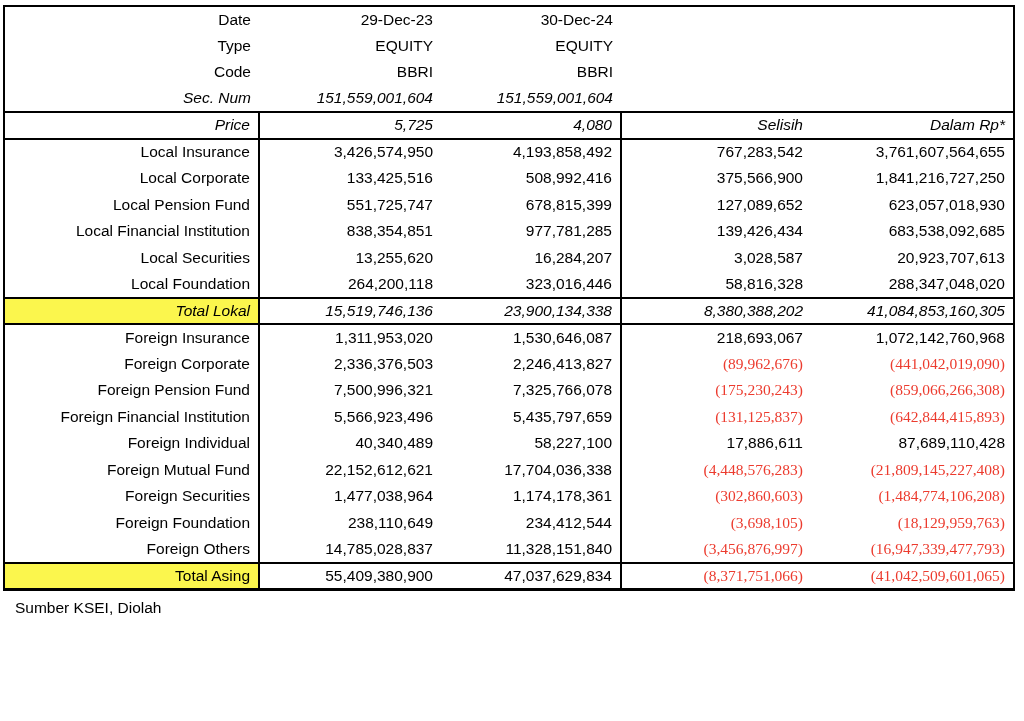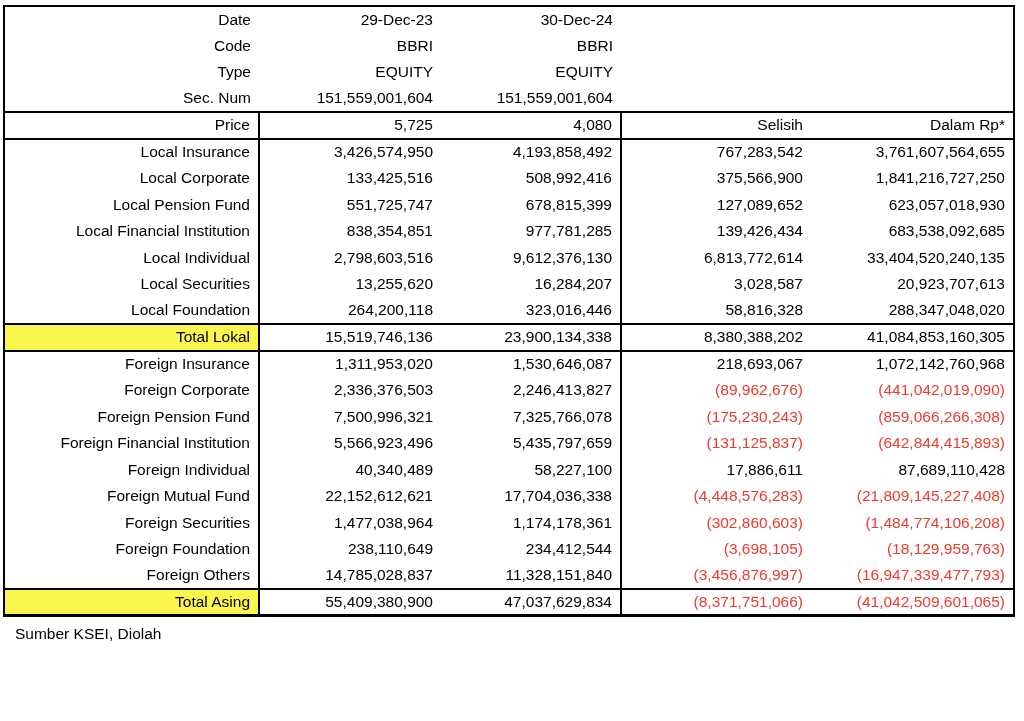--- a/index.html
+++ b/index.html
@@ -36,23 +36,23 @@
     padding: 0 8px 0 7px;
     white-space: nowrap;
     overflow: hidden;
     vertical-align: middle;
   }
   .num { text-align: right; font-variant-numeric: tabular-nums; }
   .lbl { text-align: right; }
   .ind { padding-left: 1px; }
   .vl  { border-left: 2px solid var(--ink); padding-left: 18px; }
   .ht  { border-top: 2px solid var(--ink); }
-  .hb  { border-bottom: 2px solid var(--ink); }
+  .hb  { border-bottom: 2px solid var(--ink); font-style: italic; }
   .hl-cell { background: var(--hl); margin-left: 16px; }
-  .neg { color: var(--neg); }
+  .neg { color: var(--neg); font-family: Liberation Serif, serif; }
   .rp-head { padding-left: 5px; }
   .footnotes {
     margin: 5px 0 0 12px;
     font-size: 15.5px;
     line-height: 23.5px;
   }
 </style>
 </head>
 <body>
 
@@ -68,30 +68,30 @@
 
     <tbody>
       <tr>
         <td class="lbl">Date</td>
         <td class="num">29-Dec-23</td>
         <td class="num">30-Dec-24</td>
         <td></td>
         <td></td>
       </tr>
       <tr>
+        <td class="lbl">Type</td>
+        <td class="lbl">EQUITY</td>
+        <td class="lbl">EQUITY</td>
+        <td></td>
+        <td></td>
+      </tr>
+      <tr>
         <td class="lbl">Code</td>
         <td class="lbl">BBRI</td>
         <td class="lbl">BBRI</td>
-        <td></td>
-        <td></td>
-      </tr>
-      <tr>
-        <td class="lbl">Type</td>
-        <td class="lbl">EQUITY</td>
-        <td class="lbl">EQUITY</td>
         <td></td>
         <td></td>
       </tr>
       <tr>
         <td class="lbl hb">Sec. Num</td>
         <td class="num hb">151,559,001,604</td>
         <td class="num hb">151,559,001,604</td>
         <td class="hb"></td>
         <td class="hb"></td>
       </tr>
@@ -131,27 +131,20 @@
         <td class="num val">623,057,018,930</td>
       </tr>
         <tr>
         <td class="lbl ind">Local Financial Institution</td>
         <td class="num val vl">838,354,851</td>
         <td class="num val">977,781,285</td>
         <td class="num val vl">139,426,434</td>
         <td class="num val">683,538,092,685</td>
       </tr>
         <tr>
-        <td class="lbl ind">Local Individual</td>
-        <td class="num val vl">2,798,603,516</td>
-        <td class="num val">9,612,376,130</td>
-        <td class="num val vl">6,813,772,614</td>
-        <td class="num val">33,404,520,240,135</td>
-      </tr>
-        <tr>
         <td class="lbl ind">Local Securities</td>
         <td class="num val vl">13,255,620</td>
         <td class="num val">16,284,207</td>
         <td class="num val vl">3,028,587</td>
         <td class="num val">20,923,707,613</td>
       </tr>
         <tr>
         <td class="lbl ind">Local Foundation</td>
         <td class="num val vl">264,200,118</td>
         <td class="num val">323,016,446</td>

